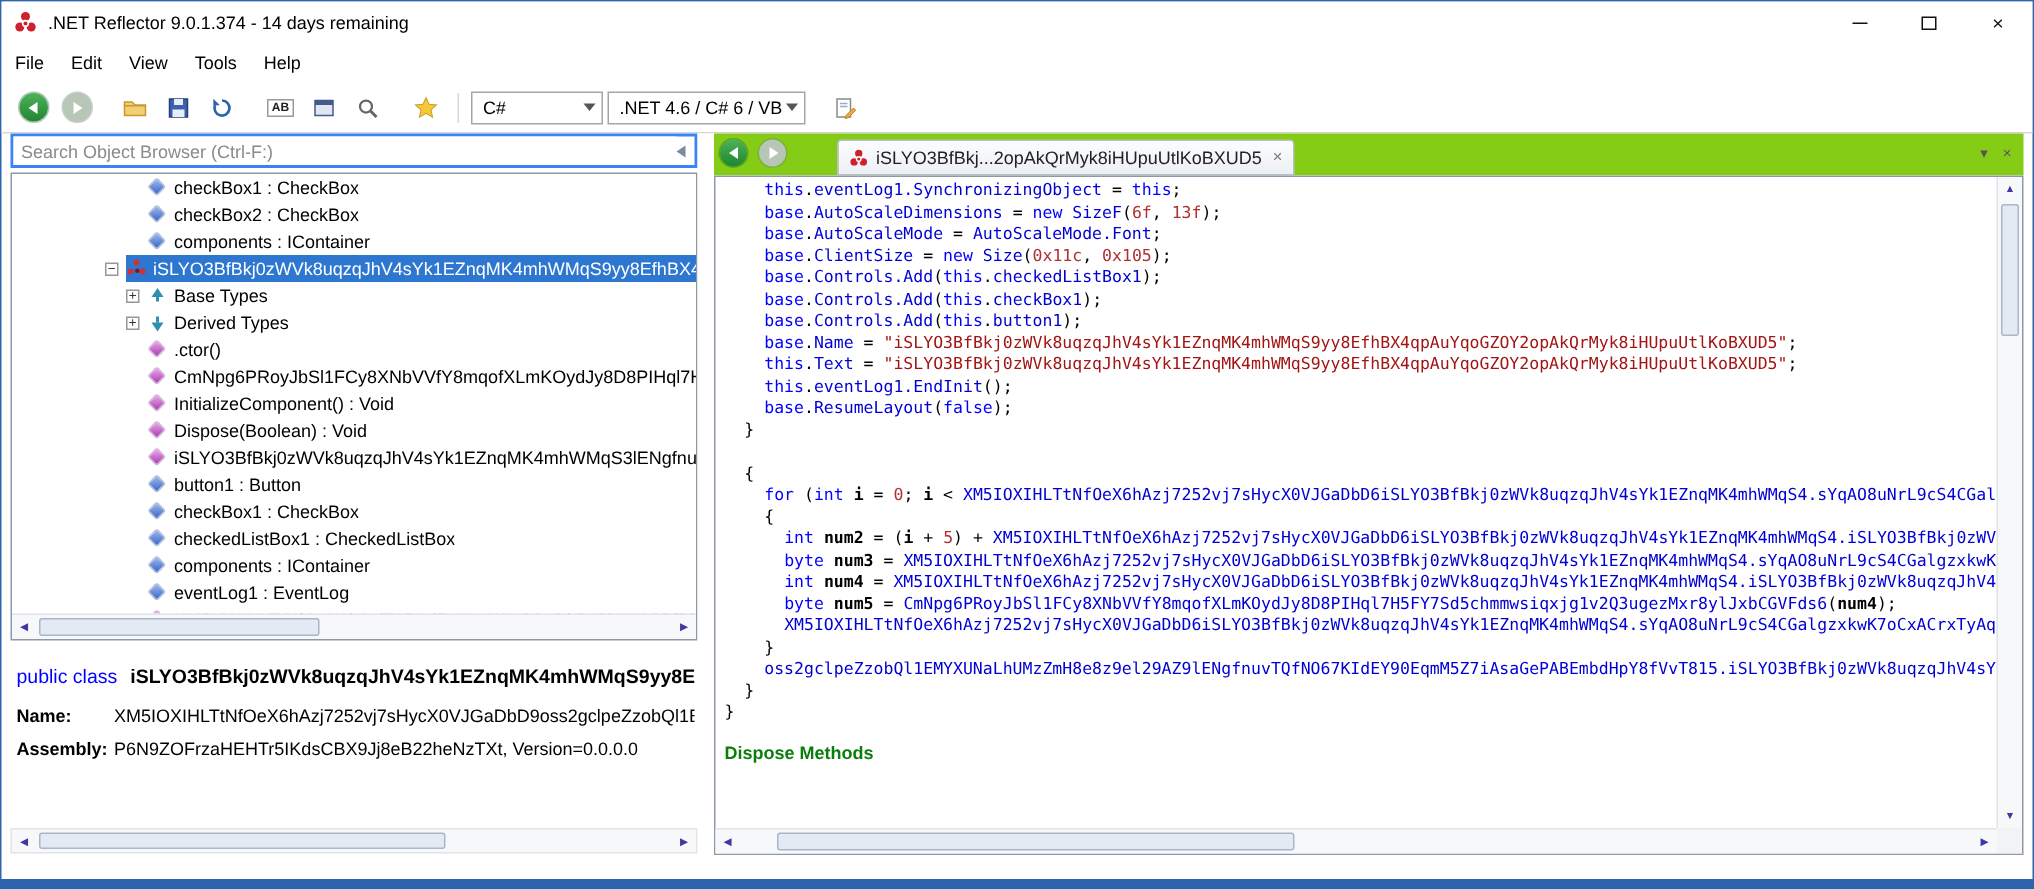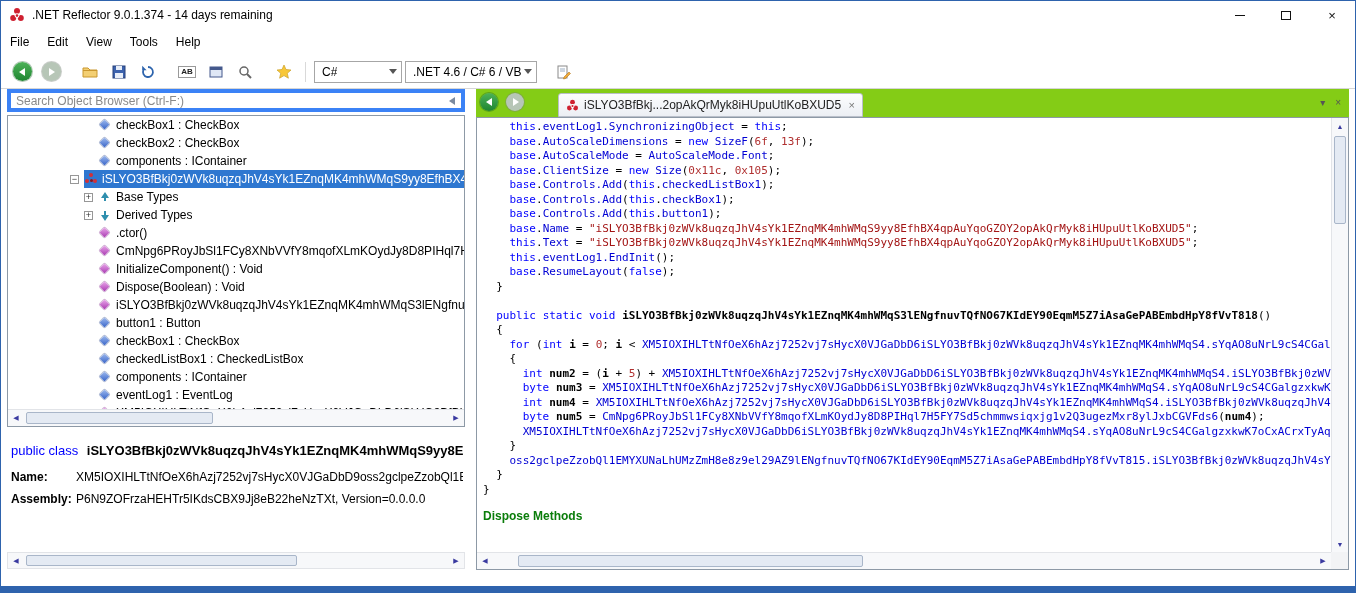--- a/index.html
+++ b/index.html
@@ -29,21 +29,21 @@
   .arr-r{width:0;height:0;border-top:4px solid transparent;border-bottom:4px solid transparent;border-left:6px solid #fff;margin-left:1px}
   .gap{width:7px;flex:none}
   .tsep{width:1px;height:20px;background:#d9d9d9;margin:0 5px;flex:none}
   .ab{font-size:8px;font-weight:bold;border:1px solid #9a9a9a;background:#fff;padding:1px 2px;color:#222;line-height:1}
   .combo{height:22px;border:1px solid #a6a6a6;background:#fff;display:flex;align-items:center;padding:0 4px 0 7px;font-size:12px;flex:none;cursor:default}
   .combo-text{white-space:nowrap;overflow:hidden}
   .combo-arrow{width:0;height:0;border-left:4px solid transparent;border-right:4px solid transparent;border-top:5px solid #555;margin-left:8px;flex:none}
 
   
   .left-pane{position:absolute;left:6px;top:88px;width:458px;height:496px}
-  .search-box{position:absolute;left:0;top:0;right:0;height:23px;border:4px solid #3b82f6;display:flex;align-items:center;background:#fff}
+  .search-box{position:absolute;left:0;top:0;right:0;height:23px;border:2px solid #3b82f6;display:flex;align-items:center;background:#fff}
   .search-box input{flex:1;border:none;outline:none;height:100%;padding:0 5px;font-size:12px;font-family:"Liberation Sans",sans-serif;color:#333}
   .search-box input::placeholder{color:#8a8a8a;opacity:1}
   .search-side-icon{width:0;height:0;border-top:4px solid transparent;border-bottom:4px solid transparent;border-right:6px solid #7a8aa0;margin-right:6px;flex:none}
 
   .tree-panel{position:absolute;left:0;top:26px;right:0;height:312px;border:1px solid #8d99a6;background:#fff}
   .tree-rows{position:absolute;left:0;top:0;right:0;bottom:17px;overflow:hidden}
   .tree-row{height:18px;display:flex;align-items:center;font-size:12px;white-space:nowrap;overflow:hidden;cursor:default}
   .expander{width:9px;height:9px;border:1px solid #979797;background:#fff;font-size:9px;line-height:7px;text-align:center;margin-right:5px;flex:none;color:#333}
   .row-body{flex:1 1 auto;display:flex;align-items:center;height:100%;overflow:hidden}
   .row-body.sel{background:#2e77d0;color:#fff}
@@ -406,21 +406,20 @@
             <div class="cl"><span class="t-p">    </span><span class="t-k">base</span><span class="t-p">.</span><span class="t-r">ClientSize</span><span class="t-p"> = </span><span class="t-k">new</span><span class="t-p"> </span><span class="t-r">Size</span><span class="t-p">(</span><span class="t-n">0x11c</span><span class="t-p">, </span><span class="t-n">0x105</span><span class="t-p">);</span></div>
             <div class="cl"><span class="t-p">    </span><span class="t-k">base</span><span class="t-p">.</span><span class="t-r">Controls.Add</span><span class="t-p">(</span><span class="t-k">this</span><span class="t-p">.</span><span class="t-r">checkedListBox1</span><span class="t-p">);</span></div>
             <div class="cl"><span class="t-p">    </span><span class="t-k">base</span><span class="t-p">.</span><span class="t-r">Controls.Add</span><span class="t-p">(</span><span class="t-k">this</span><span class="t-p">.</span><span class="t-r">checkBox1</span><span class="t-p">);</span></div>
             <div class="cl"><span class="t-p">    </span><span class="t-k">base</span><span class="t-p">.</span><span class="t-r">Controls.Add</span><span class="t-p">(</span><span class="t-k">this</span><span class="t-p">.</span><span class="t-r">button1</span><span class="t-p">);</span></div>
             <div class="cl"><span class="t-p">    </span><span class="t-k">base</span><span class="t-p">.</span><span class="t-r">Name</span><span class="t-p"> = </span><span class="t-s">"iSLYO3BfBkj0zWVk8uqzqJhV4sYk1EZnqMK4mhWMqS9yy8EfhBX4qpAuYqoGZOY2opAkQrMyk8iHUpuUtlKoBXUD5"</span><span class="t-p">;</span></div>
             <div class="cl"><span class="t-p">    </span><span class="t-k">this</span><span class="t-p">.</span><span class="t-r">Text</span><span class="t-p"> = </span><span class="t-s">"iSLYO3BfBkj0zWVk8uqzqJhV4sYk1EZnqMK4mhWMqS9yy8EfhBX4qpAuYqoGZOY2opAkQrMyk8iHUpuUtlKoBXUD5"</span><span class="t-p">;</span></div>
             <div class="cl"><span class="t-p">    </span><span class="t-k">this</span><span class="t-p">.</span><span class="t-r">eventLog1.EndInit</span><span class="t-p">();</span></div>
             <div class="cl"><span class="t-p">    </span><span class="t-k">base</span><span class="t-p">.</span><span class="t-r">ResumeLayout</span><span class="t-p">(</span><span class="t-k">false</span><span class="t-p">);</span></div>
             <div class="cl"><span class="t-p">  }</span></div>
             <div class="cl"><span class="t-p"></span></div>
-            <div class="cl"><span class="t-p">  </span><span class="t-k">public</span><span class="t-p"> </span><span class="t-k">static</span><span class="t-p"> </span><span class="t-k">void</span><span class="t-p"> </span><span class="t-d">iSLYO3BfBkj0zWVk8uqzqJhV4sYk1EZnqMK4mhWMqS3lENgfnuvTQfNO67KIdEY90EqmM5Z7iAsaGePABEmbdHpY8fVvT818</span><span class="t-p">()</span></div>
             <div class="cl"><span class="t-p">  {</span></div>
             <div class="cl"><span class="t-p">    </span><span class="t-k">for</span><span class="t-p"> (</span><span class="t-k">int</span><span class="t-p"> </span><span class="t-b">i</span><span class="t-p"> = </span><span class="t-n">0</span><span class="t-p">; </span><span class="t-b">i</span><span class="t-p"> &lt; </span><span class="t-r">XM5IOXIHLTtNfOeX6hAzj7252vj7sHycX0VJGaDbD6iSLYO3BfBkj0zWVk8uqzqJhV4sYk1EZnqMK4mhWMqS4.sYqAO8uNrL9cS4CGalgzxkwK7oCxA</span></div>
             <div class="cl"><span class="t-p">    {</span></div>
             <div class="cl"><span class="t-p">      </span><span class="t-k">int</span><span class="t-p"> </span><span class="t-b">num2</span><span class="t-p"> = (</span><span class="t-b">i</span><span class="t-p"> + </span><span class="t-n">5</span><span class="t-p">) + </span><span class="t-r">XM5IOXIHLTtNfOeX6hAzj7252vj7sHycX0VJGaDbD6iSLYO3BfBkj0zWVk8uqzqJhV4sYk1EZnqMK4mhWMqS4.iSLYO3BfBkj0zWVk8uqzqJhV4</span></div>
             <div class="cl"><span class="t-p">      </span><span class="t-k">byte</span><span class="t-p"> </span><span class="t-b">num3</span><span class="t-p"> = </span><span class="t-r">XM5IOXIHLTtNfOeX6hAzj7252vj7sHycX0VJGaDbD6iSLYO3BfBkj0zWVk8uqzqJhV4sYk1EZnqMK4mhWMqS4.sYqAO8uNrL9cS4CGalgzxkwK7oCxAC</span></div>
             <div class="cl"><span class="t-p">      </span><span class="t-k">int</span><span class="t-p"> </span><span class="t-b">num4</span><span class="t-p"> = </span><span class="t-r">XM5IOXIHLTtNfOeX6hAzj7252vj7sHycX0VJGaDbD6iSLYO3BfBkj0zWVk8uqzqJhV4sYk1EZnqMK4mhWMqS4.iSLYO3BfBkj0zWVk8uqzqJhV4sYk1EZn</span></div>
             <div class="cl"><span class="t-p">      </span><span class="t-k">byte</span><span class="t-p"> </span><span class="t-b">num5</span><span class="t-p"> = </span><span class="t-r">CmNpg6PRoyJbSl1FCy8XNbVVfY8mqofXLmKOydJy8D8PIHql7H5FY7Sd5chmmwsiqxjg1v2Q3ugezMxr8ylJxbCGVFds6</span><span class="t-p">(</span><span class="t-b">num4</span><span class="t-p">);</span></div>
             <div class="cl"><span class="t-p">      </span><span class="t-r">XM5IOXIHLTtNfOeX6hAzj7252vj7sHycX0VJGaDbD6iSLYO3BfBkj0zWVk8uqzqJhV4sYk1EZnqMK4mhWMqS4.sYqAO8uNrL9cS4CGalgzxkwK7oCxACrxTyAq3pfne</span></div>
             <div class="cl"><span class="t-p">    }</span></div>
             <div class="cl"><span class="t-p">    </span><span class="t-r">oss2gclpeZzobQl1EMYXUNaLhUMzZmH8e8z9el29AZ9lENgfnuvTQfNO67KIdEY90EqmM5Z7iAsaGePABEmbdHpY8fVvT815.iSLYO3BfBkj0zWVk8uqzqJhV4sYk1EZ</span></div>

